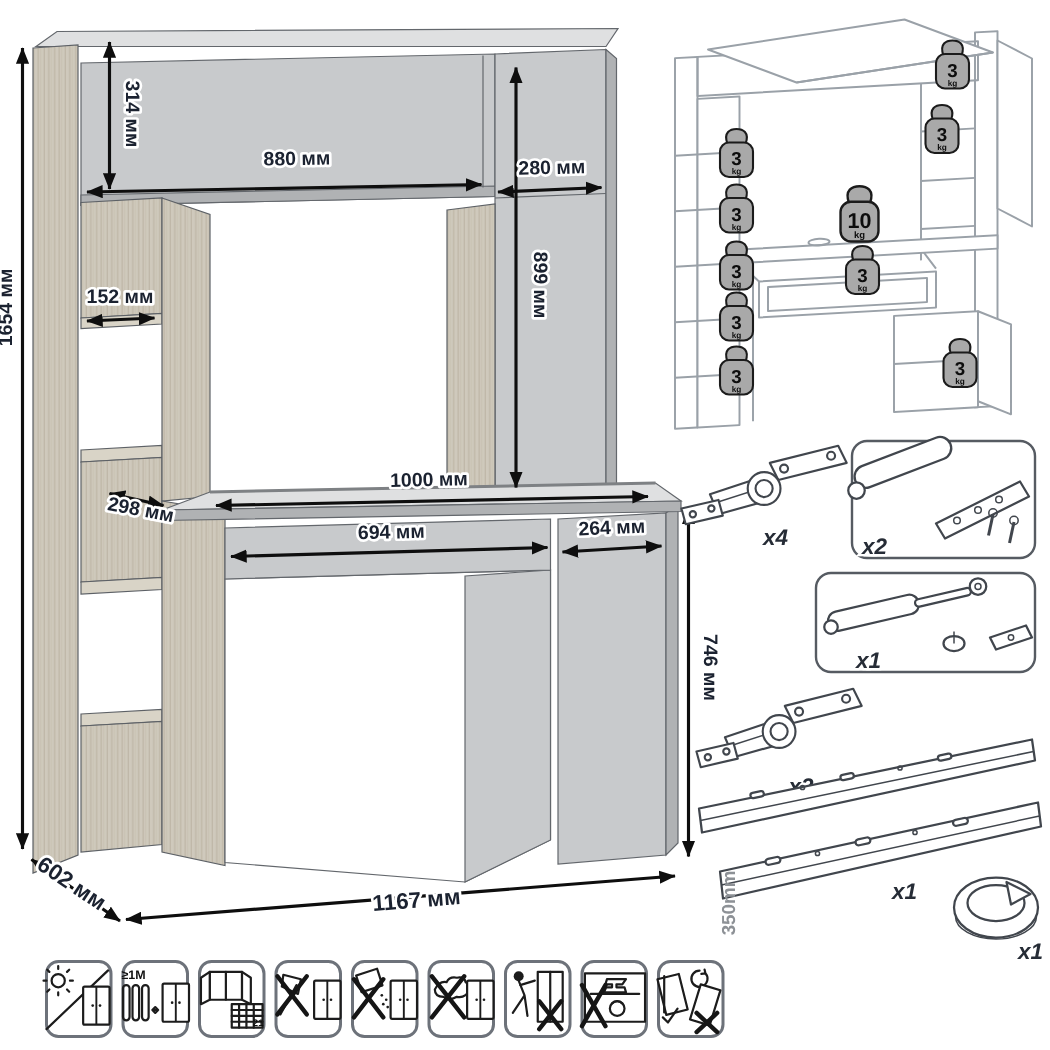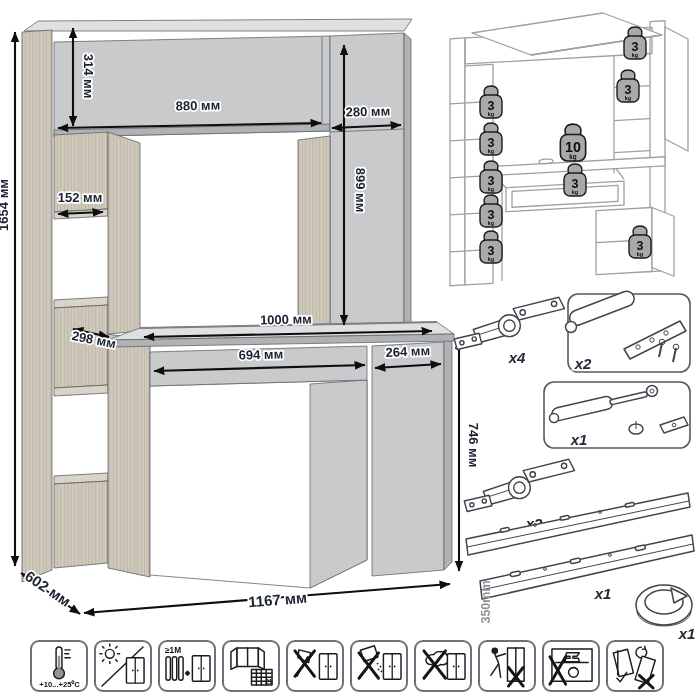--- a/index.html
+++ b/index.html
@@ -26,21 +26,21 @@
   .wval{font-weight:bold;font-size:12.5px;fill:#0d0d0d;text-anchor:middle;}
   .wunit{font-weight:bold;font-size:5.5px;fill:#0d0d0d;text-anchor:middle;}
   .hw{fill:#ffffff;stroke:#41464d;stroke-width:1.5;stroke-linejoin:round;}
   .hwthin{fill:none;stroke:#41464d;stroke-width:1;}
   .hwbox{fill:none;stroke:#565b62;stroke-width:1.6;}
   .qty{font-weight:bold;font-style:italic;font-size:15px;fill:#262c36;text-anchor:middle;
        paint-order:stroke;stroke:#fff;stroke-width:3px;}
   .slen{font-weight:bold;font-size:12.5px;fill:#8d9196;text-anchor:middle;}
   #icon-row{position:absolute;left:30px;top:640px;width:668px;height:54px;
             display:flex;gap:6px;}
-  .cicon{width:58px;height:52px;flex:0 0 auto;border:2px solid #6d727a;border-radius:9px;
+  .cicon{width:45px;height:52px;flex:0 0 auto;border:2px solid #6d727a;border-radius:9px;
          background:#fff;display:flex;align-items:center;justify-content:center;box-sizing:border-box;}
   .ic{stroke:#1c1c1c;stroke-width:1.5;fill:none;stroke-linecap:round;stroke-linejoin:round;}
   .icf{stroke:#1c1c1c;stroke-width:1.5;fill:#ffffff;stroke-linejoin:round;}
   .xs{stroke:#151515;stroke-width:3;stroke-linecap:round;}
   .ctext{font-weight:bold;font-size:10.5px;fill:#111;text-anchor:middle;}
   .ctext-sm{font-weight:bold;font-size:7.8px;fill:#111;text-anchor:middle;}
   .ctext-xs{font-weight:bold;font-size:8.5px;fill:#111;text-anchor:start;}
   .ctext-cal{font-weight:bold;font-size:6.5px;fill:#111;text-anchor:middle;}
 </style>
 </head>
@@ -304,29 +304,20 @@
     <path class="hwthin" d="M197,326 a27,15 0 0 0 54,0"></path>
     <ellipse class="hw" cx="224" cy="317" rx="19" ry="12"></ellipse>
     <polygon class="hw" points="231,303 247,311 234,318"></polygon>
   </g>
   <text class="qty" transform="translate(247,354)">x1</text>
 </svg>
 
 <div id="icon-row">
 
 
-  <div class="cicon">
-    <svg width="49" height="45" viewBox="0 0 50 46">
-      <rect class="ic" x="21.5" y="3" width="6" height="23" rx="3"></rect>
-      <circle cx="24.5" cy="30" r="5.5" fill="#8f959b" stroke="#1c1c1c" stroke-width="1.5"></circle>
-      <line x1="24.5" y1="12" x2="24.5" y2="27" stroke="#8f959b" stroke-width="2.5"></line>
-      <path class="ic" d="M30.5,6 H36 M30.5,10 H34.5 M30.5,14 H36" stroke-width="1.1"></path>
-      <text class="ctext-sm" x="25" y="44">+10...+25⁰С</text>
-    </svg>
-  </div>
 
   <div class="cicon">
     <svg width="49" height="45" viewBox="0 0 50 46">
       <circle class="ic" cx="11" cy="10" r="4.5"></circle>
       <path class="ic" d="M11,2 V0 M11,18 V20 M3,10 H1 M19,10 H21 M5,4 L3.5,2.5 M17,4 L18.5,2.5 M5,16 L3.5,17.5 M17,16 L18.5,17.5" stroke-width="1.2"></path>
       <line class="ic" x1="3" y1="43" x2="45" y2="3" stroke-width="1.8"></line>
       <use href="#ward" x="28" y="14"></use>
     </svg>
   </div>
 

